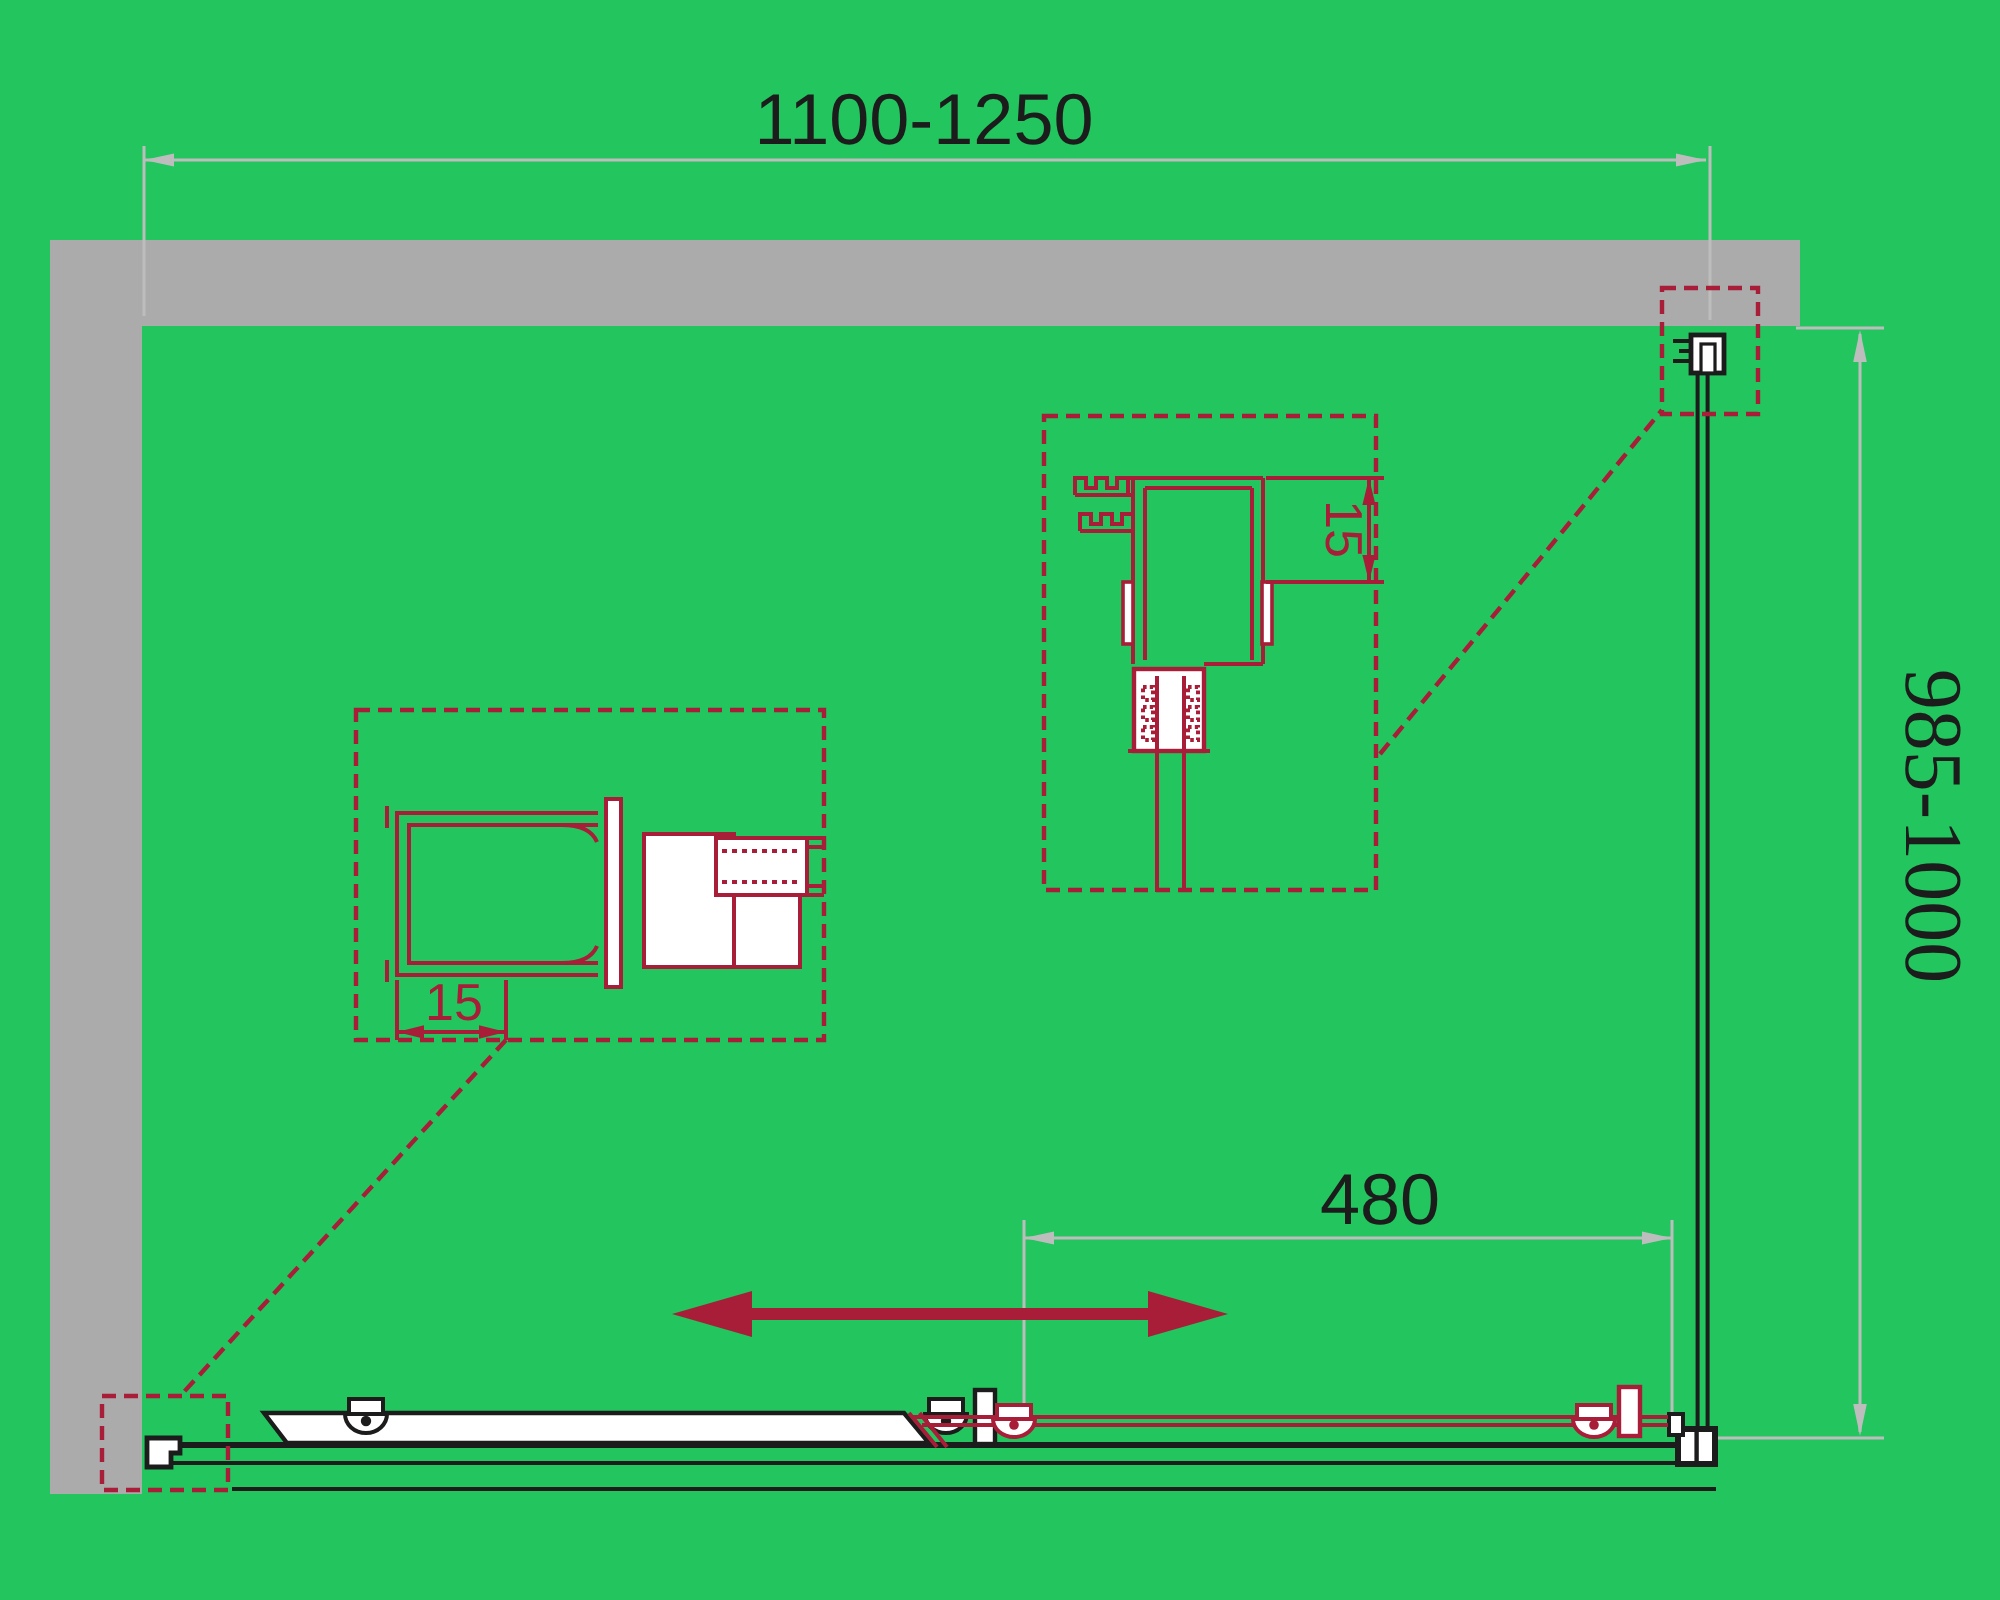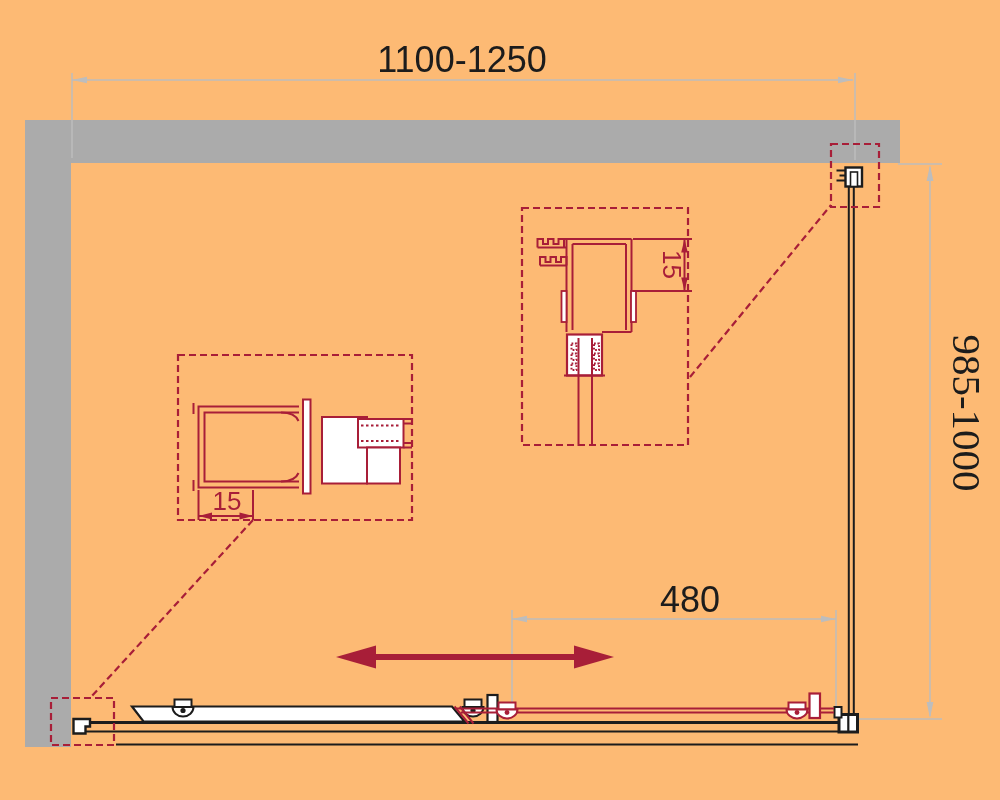--- a/index.html
+++ b/index.html
@@ -1,16 +1,16 @@
 <!DOCTYPE html>
 <html style="--wall-gray: #ABABAB; --profile-red: #A81E38; --line-black: #1C1C1C; --dim-gray: #BDBDBD;"><head>
 <meta charset="utf-8">
 <style>
   html,body{margin:0;padding:0;background:#ffffff;}
-  #stage{position:relative;width:1000px;height:800px;background:#fdba74;overflow:hidden;
+  #stage{position:relative;width:1000px;height:800px;background:#22c55e;overflow:hidden;
          font-family:"Liberation Sans",sans-serif;}
   svg{display:block;}
   .wall{fill:var(--wall-gray);stroke:none;}
   .dim{stroke:var(--dim-gray);stroke-width:1.5;fill:none;}
   .dim-arrow{fill:var(--dim-gray);stroke:none;}
   .dim-text{fill:var(--line-black);font-family:"Liberation Sans",sans-serif;font-size:36px;}
   .dim-text-serif{fill:var(--line-black);font-family:"Liberation Serif",serif;font-size:41px;}
   .blk{stroke:var(--line-black);fill:none;}
   .blkf{stroke:var(--line-black);fill:#ffffff;}
   .blkdot{fill:var(--line-black);stroke:none;}

